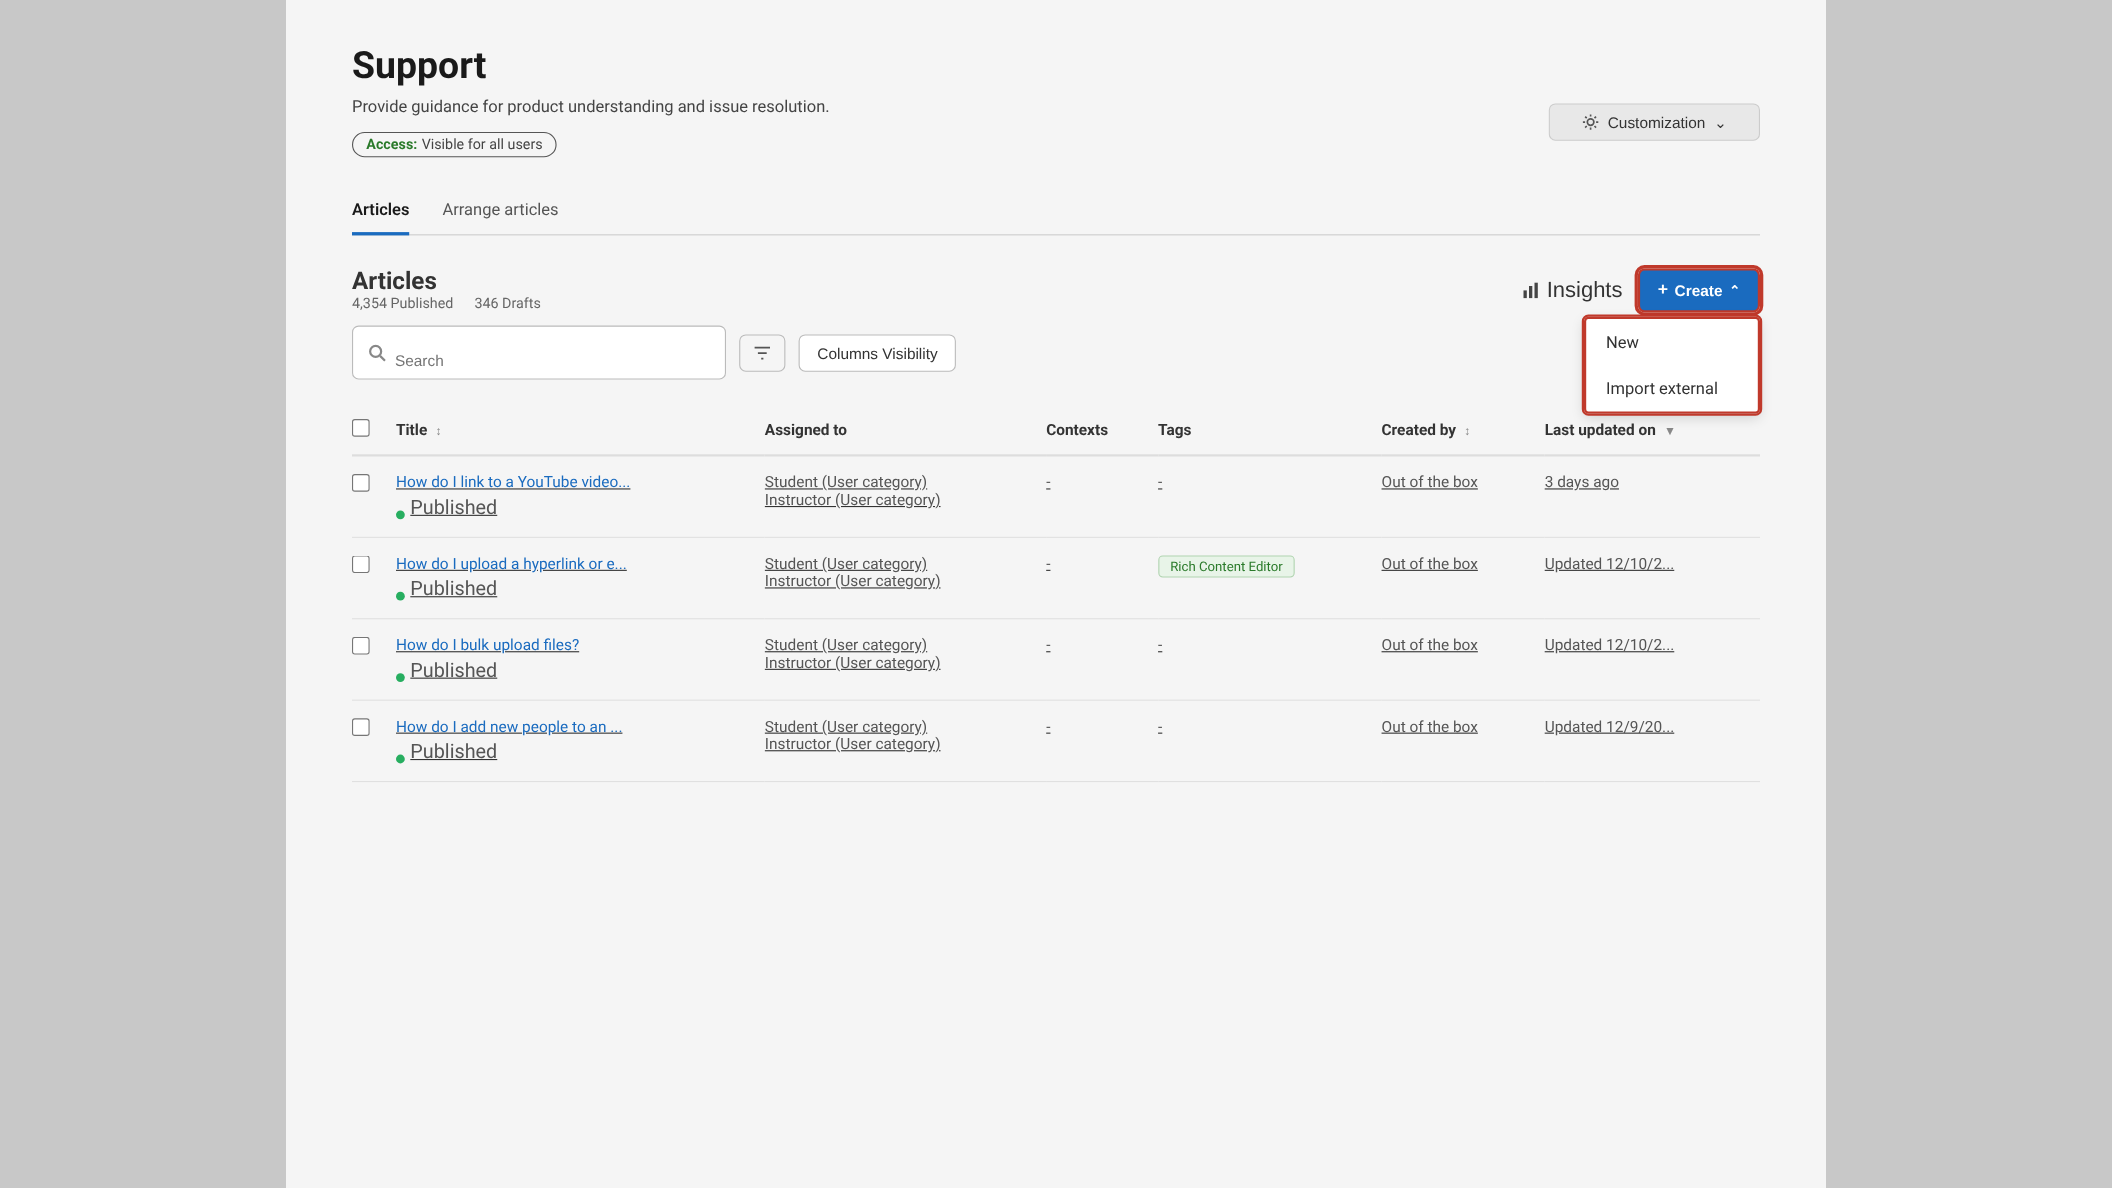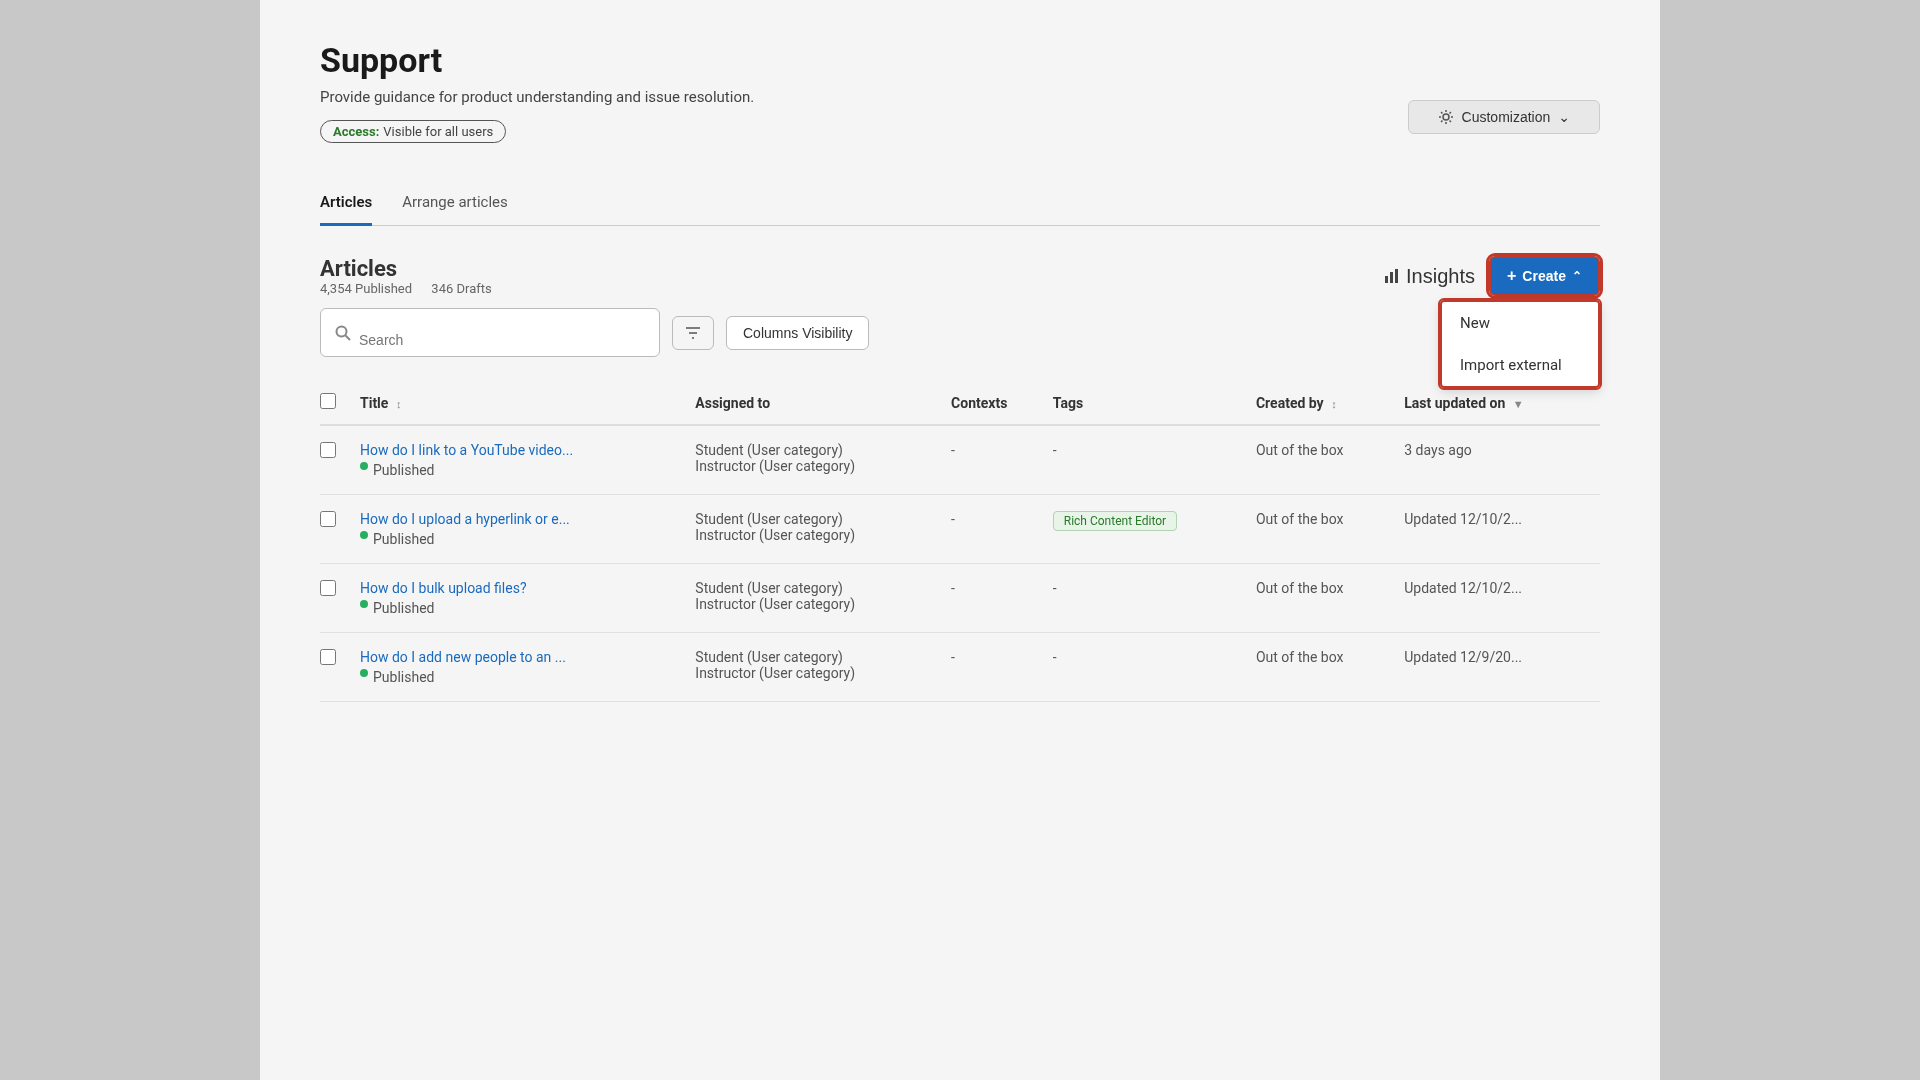--- a/index.html
+++ b/index.html
@@ -27,21 +27,21 @@
       color: #444;
       margin-bottom: 14px;
     }
     .access-badge {
       display: inline-flex;
       align-items: center;
       border: 1px solid #555;
       border-radius: 20px;
       padding: 3px 12px;
       font-size: 13px;
-      margin-bottom: 40px;
+      margin-bottom: 28px;
     }
     .access-badge .access-label {
       font-weight: 700;
       color: #2a7a2a;
       margin-right: 4px;
     }
     .access-badge .access-value {
       color: #444;
     }
     .customization-btn {
@@ -216,33 +216,34 @@
       color: #888;
     }
     .articles-table td {
       padding: 16px 12px 16px 0;
       font-size: 14px;
       color: #555;
       vertical-align: top;
     }
     .articles-table tbody tr {
       border-bottom: 1px solid #e0e0e0;
+      text-decoration: underline;
     }
     .article-link {
       color: #1a6bbf;
       text-decoration: none;
       font-size: 14px;
       display: block;
       margin-bottom: 4px;
     }
     .published-badge {
       display: flex;
-      align-items: flex-start;
+      align-items: flex-end;
       gap: 5px;
-      font-size: 14px;
+      font-size: 18px;
       color: #555;
     }
     .green-dot {
       width: 8px;
       height: 8px;
       background: #27ae60;
       border-radius: 50%;
       display: inline-block;
     }
     .tag-badge {

